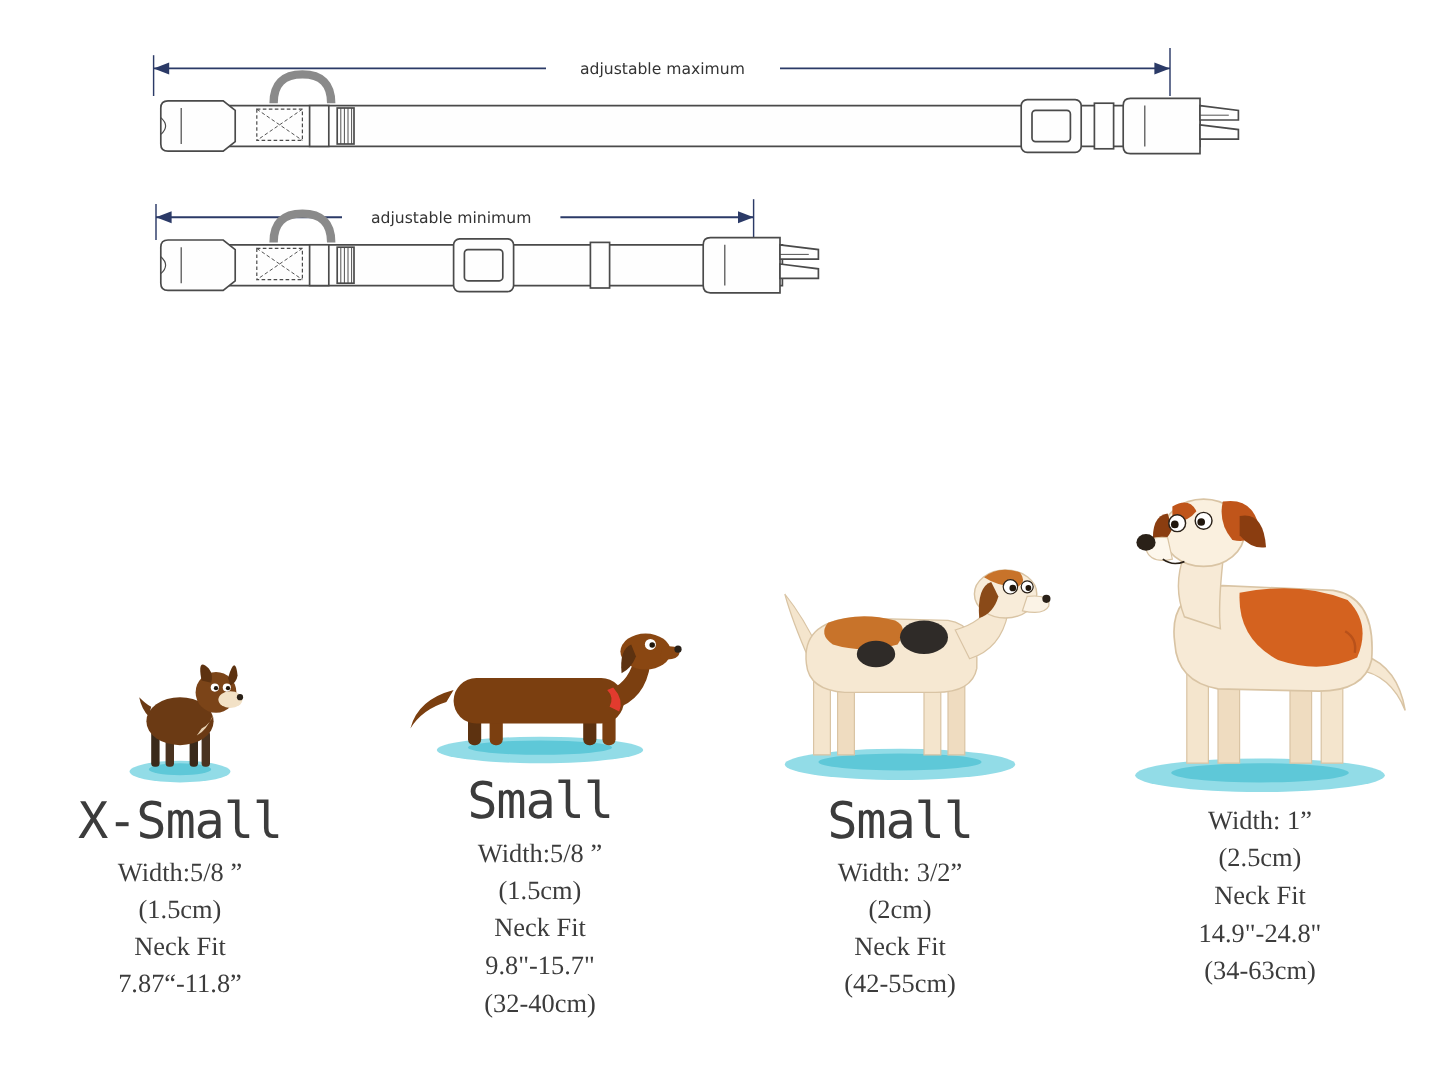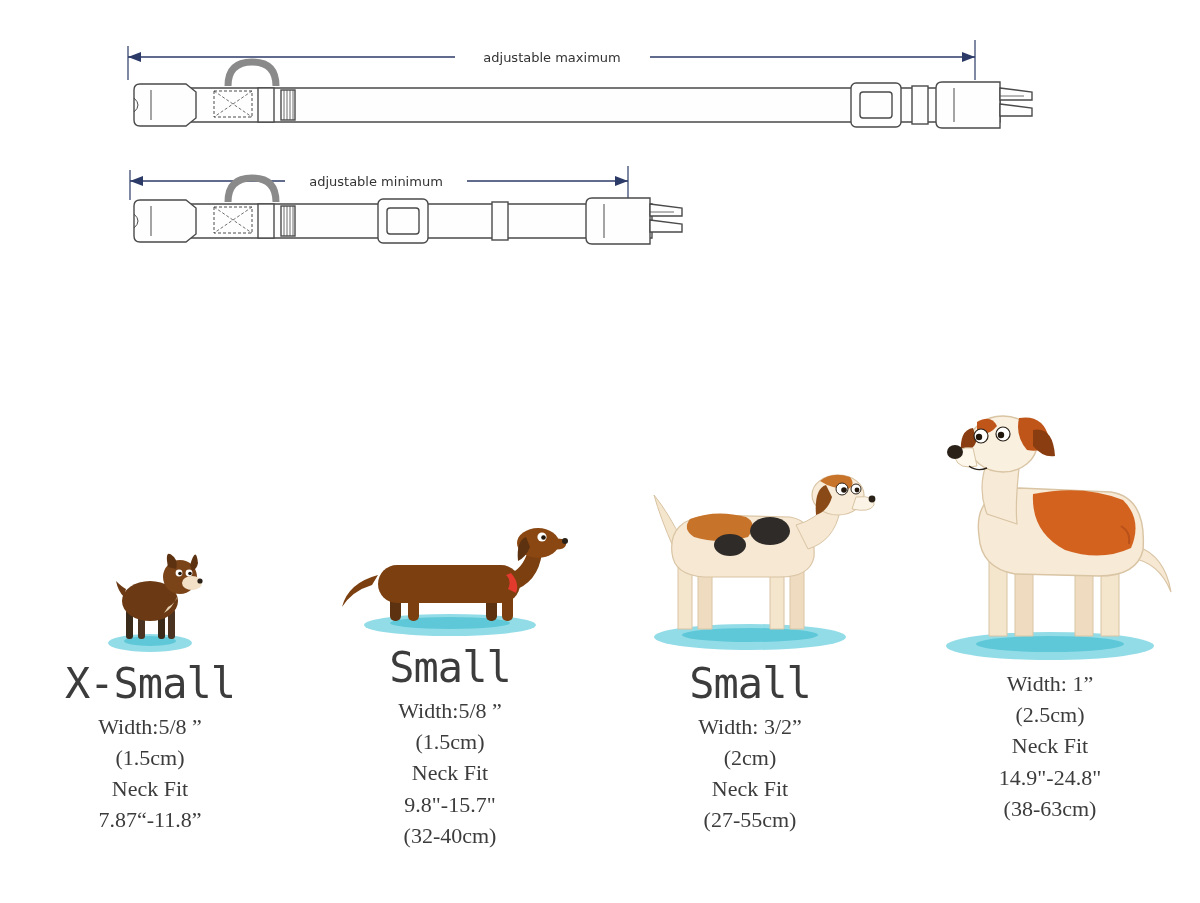--- a/index.html
+++ b/index.html
@@ -277,21 +277,21 @@
           <circle cx="224" cy="45" r="2.8" fill="#20160c"></circle>
         <circle cx="236" cy="44" r="5" fill="#ffffff" stroke="#2a2118" stroke-width="1"></circle>
           <circle cx="237" cy="45" r="2.4" fill="#20160c"></circle>
       </svg>
     </div>
     <div class="size-title">Small</div>
     <div class="spec-block">
       <div class="spec-line">Width: 3/2”</div>
       <div class="spec-line">(2cm)</div>
       <div class="spec-line">Neck Fit</div>
-      <div class="spec-line">(27-55cm)</div>
+      <div class="spec-line">(42-55cm)</div>
     </div>
   </div>
 
   <div class="size-col">
     <div class="dog-holder">
       <svg width="270" height="270" viewBox="0 0 270 270">
         <ellipse cx="135" cy="250" rx="104" ry="14" fill="#7fd6e3" opacity="0.85"></ellipse>
         <ellipse cx="135" cy="248" rx="74" ry="8" fill="#5ec8d8"></ellipse>
 
         <path d="M222 150 Q250 160 256 196 Q244 166 216 162 Z" fill="#f6e8d2" stroke="#d9c4a4" stroke-width="1.2"></path>
@@ -326,17 +326,17 @@
           <circle cx="86" cy="39" r="3.2" fill="#20160c"></circle>
 
         <path d="M54 70 Q62 76 72 72" stroke="#2a2118" stroke-width="1.4" fill="none"></path>
       </svg>
     </div>
     <div class="spec-block">
       <div class="spec-line">Width: 1”</div>
       <div class="spec-line">(2.5cm)</div>
       <div class="spec-line">Neck Fit</div>
       <div class="spec-line">14.9"-24.8"</div>
-      <div class="spec-line">(38-63cm)</div>
+      <div class="spec-line">(34-63cm)</div>
     </div>
   </div>
 
 </div>
 
 </body></html>

